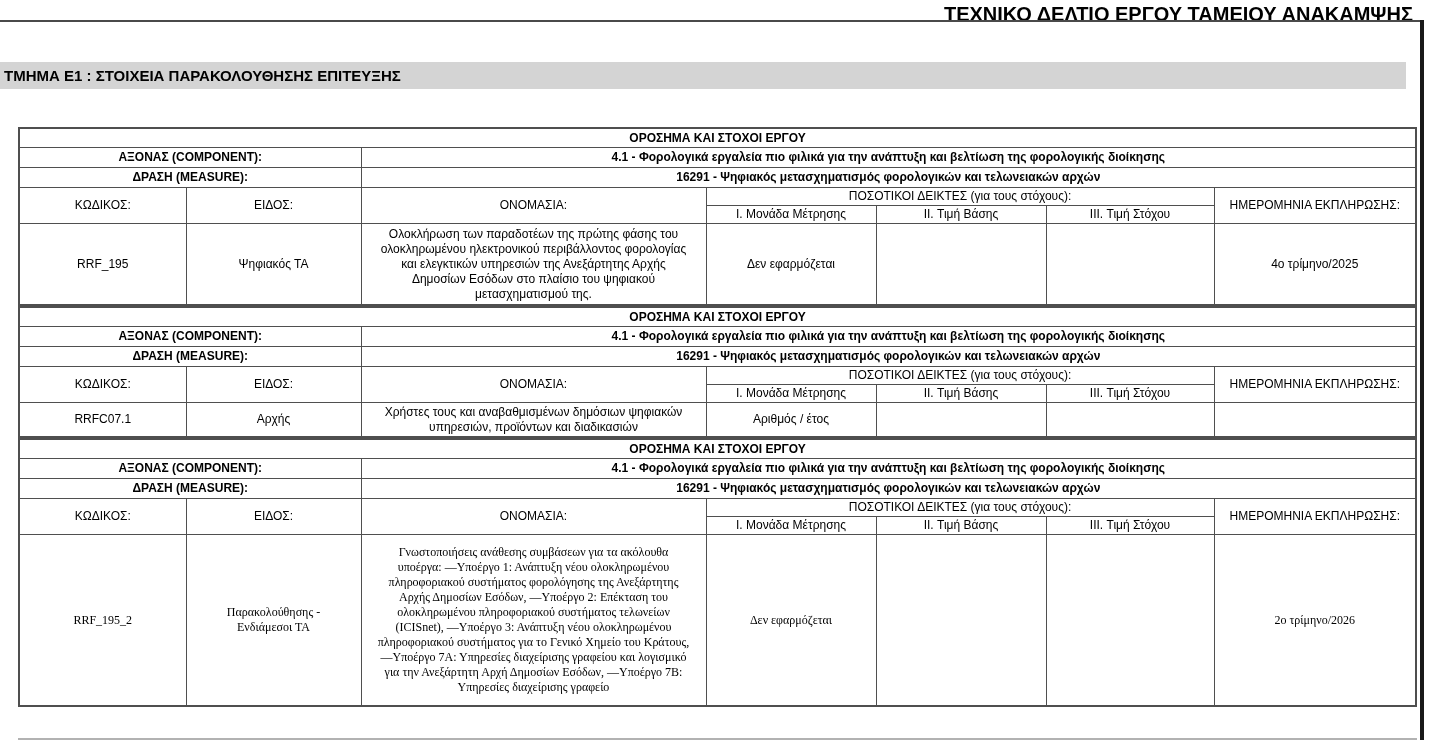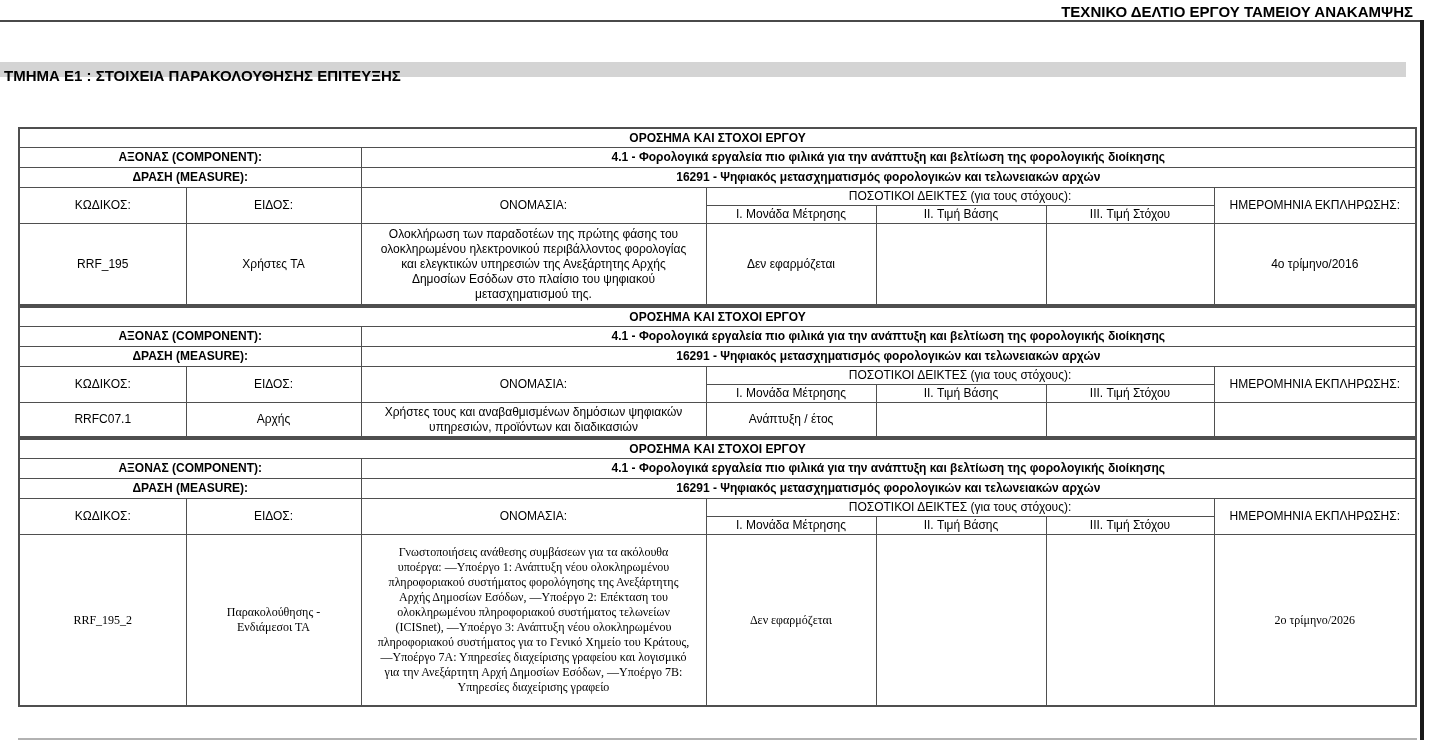--- a/index.html
+++ b/index.html
@@ -3,30 +3,30 @@
 <meta charset="utf-8">
 <style>
   html,body{margin:0;padding:0;}
   body{
     width:1429px;height:740px;position:relative;overflow:hidden;
     background:#ffffff;color:#000;
     font-family:"Liberation Sans",sans-serif;
   }
   .doc-title{
     position:absolute;top:3px;right:16px;
-    font-size:15px;font-weight:bold;white-space:nowrap;
+    font-size:20px;font-weight:bold;white-space:nowrap;
   }
   .title-rule{
     position:absolute;top:20px;left:0;width:1421px;height:2px;background:#4a4a4a;
   }
   .page-edge{
     position:absolute;top:20px;left:1420px;width:4px;height:720px;background:#191919;
   }
   .section-bar{
-    position:absolute;top:62px;left:0;width:1406px;height:15px;background:#d4d4d4;
+    position:absolute;top:62px;left:0;width:1406px;height:27px;background:#d4d4d4;
   }
   .section-bar .section-text{
     display:inline-block;font-weight:bold;font-size:15px;line-height:27px;padding-left:4px;
     white-space:nowrap;
   }
   .tables{
     position:absolute;top:127px;left:18px;width:1397px;
   }
   table.block{
     border-collapse:collapse;table-layout:fixed;width:1397px;
@@ -91,26 +91,26 @@
       <td colspan="3">ΠΟΣΟΤΙΚΟΙ ΔΕΙΚΤΕΣ (για τους στόχους):</td>
       <td rowspan="2">ΗΜΕΡΟΜΗΝΙΑ ΕΚΠΛΗΡΩΣΗΣ:</td>
     </tr>
     <tr class="h2">
       <td>I. Μονάδα Μέτρησης</td>
       <td>II. Τιμή Βάσης</td>
       <td>III. Τιμή Στόχου</td>
     </tr>
     <tr class="d0">
       <td>RRF_195</td>
-      <td>Χρήστες ΤΑ</td>
+      <td>Ψηφιακός ΤΑ</td>
       <td class="name">Ολοκλήρωση των παραδοτέων της πρώτης φάσης του ολοκληρωμένου ηλεκτρονικού περιβάλλοντος φορολογίας και ελεγκτικών υπηρεσιών της Ανεξάρτητης Αρχής Δημοσίων Εσόδων στο πλαίσιο του ψηφιακού μετασχηματισμού της.</td>
       <td>Δεν εφαρμόζεται</td>
       <td></td>
       <td></td>
-      <td>4ο τρίμηνο/2016</td>
+      <td>4ο τρίμηνο/2025</td>
     </tr>
   </tbody>
     </table>
 
   <table class="block">
     <colgroup>
       <col style="width:167px">
         <col style="width:175px">
         <col style="width:345px">
       <col style="width:170px">
@@ -139,21 +139,21 @@
     </tr>
     <tr class="h2">
       <td>I. Μονάδα Μέτρησης</td>
       <td>II. Τιμή Βάσης</td>
       <td>III. Τιμή Στόχου</td>
     </tr>
     <tr class="d1">
       <td>RRFC07.1</td>
       <td>Αρχής</td>
       <td class="name">Χρήστες τους και αναβαθμισμένων δημόσιων ψηφιακών υπηρεσιών, προϊόντων και διαδικασιών</td>
-      <td>Ανάπτυξη / έτος</td>
+      <td>Αριθμός / έτος</td>
       <td></td>
       <td></td>
       <td></td>
     </tr>
   </tbody>
     </table>
 
   <table class="block">
     <colgroup>
       <col style="width:167px">

